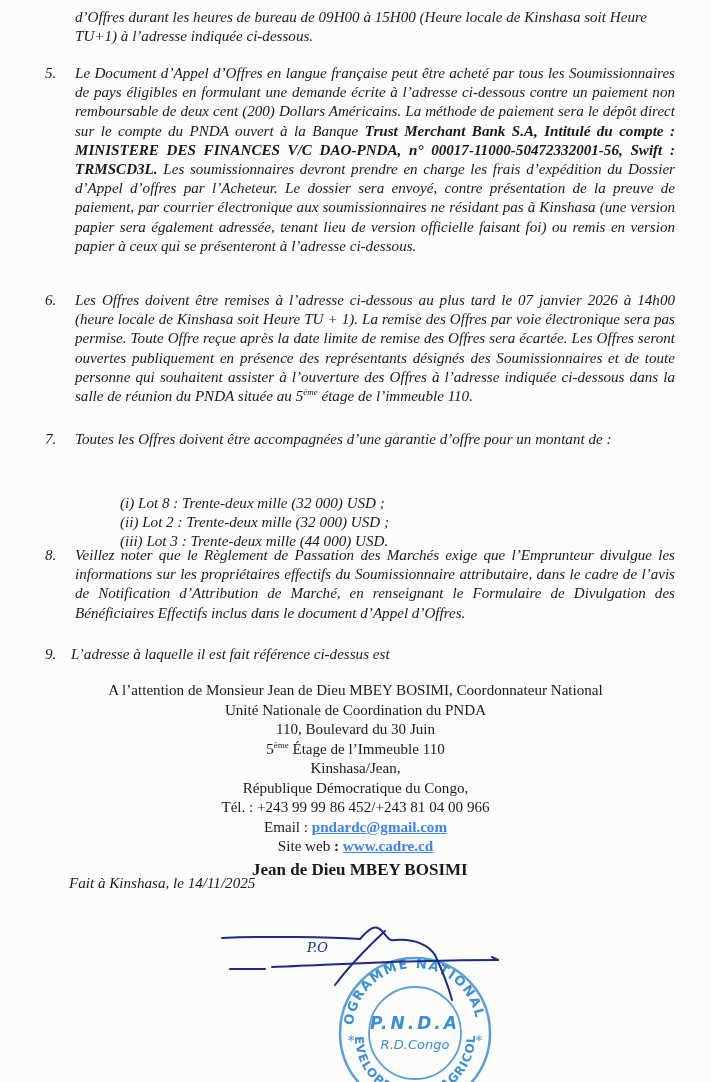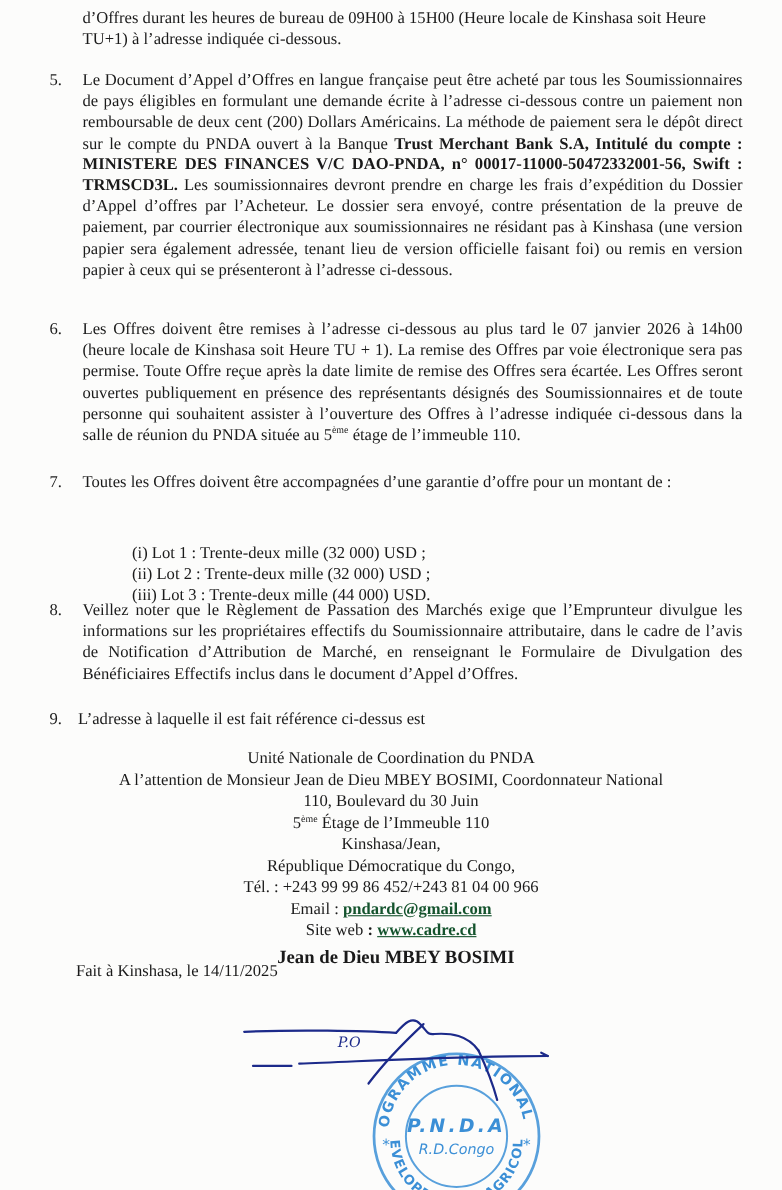--- a/index.html
+++ b/index.html
@@ -3,31 +3,31 @@
 <meta charset="utf-8">
 <style>
   html, body { margin:0; padding:0; }
   body {
     width:711px; height:1082px; overflow:hidden;
     background:#fcfcfb;
     font-family:"Liberation Serif", "DejaVu Serif", serif;
     color:#1a1a1a;
     position:relative;
   }
-  .txt { font-size:15.1px; line-height:19.2px; }
+  .txt { font-size:15.1px; line-height:19.2px;font-style:italic; }
   .cont { position:absolute; left:75px; top:8px; width:600px; text-align:left; }
   .item { position:absolute; left:45px; width:630px; }
   .item .num { position:absolute; left:0; top:0; width:30px; }
   .item .body { margin-left:30px; text-align:justify; text-align-last:left; }
   .b { font-weight:bold; }
   sup { font-size:9px; line-height:0; vertical-align:6px; }
   .lots { position:absolute; left:120px; top:494px; }
   .addr { position:absolute; left:0; width:711px; top:681px; text-align:center; font-size:15.1px; line-height:19.5px; }
   .addr .row { display:block; }
-  .addr a { color:#14532d; font-weight:bold; text-decoration:underline; }
+  .addr a { color:#3b82f6; font-weight:bold; text-decoration:underline; }
   .fait { position:absolute; left:45px; top:874px;margin-left:24px; }
   .signame { position:absolute; left:252px; top:860px; font-weight:bold; font-size:17px; }
   .sig { position:absolute; left:210px; top:925px; }
 </style>
 </head>
 <body>
 
 <div class="cont txt">
   <span>d’Offres durant les heures de bureau de 09H00 à 15H00 (Heure locale de Kinshasa soit Heure TU+1) à l’adresse indiquée ci-dessous.</span>
 </div>
@@ -40,38 +40,38 @@
 <div class="item txt" style="top:291px;">
   <span class="num">6.</span>
   <div class="body"><span>Les Offres doivent être remises à l’adresse ci-dessous au plus tard le 07 janvier 2026 à 14h00 (heure locale de Kinshasa soit Heure TU + 1). La remise des Offres par voie électronique sera pas permise. Toute Offre reçue après la date limite de remise des Offres sera écartée. Les Offres seront ouvertes publiquement en présence des représentants désignés des Soumissionnaires et de toute personne qui souhaitent assister à l’ouverture des Offres à l’adresse indiquée ci-dessous dans la salle de réunion du PNDA située au 5</span><sup>ème</sup><span> étage de l’immeuble 110.</span></div>
 </div>
 
 <div class="item txt" style="top:430px;">
   <span class="num">7.</span>
   <div class="body"><span>Toutes les Offres doivent être accompagnées d’une garantie d’offre pour un montant de :</span></div>
 </div>
 <div class="lots txt">
-  <div>(i) Lot 1 : Trente-deux mille (32 000) USD ;</div>
+  <div>(i) Lot 8 : Trente-deux mille (32 000) USD ;</div>
   <div>(ii) Lot 2 : Trente-deux mille (32 000) USD ;</div>
   <div>(iii) Lot 3 : Trente-deux mille (44 000) USD.</div>
 </div>
 
 <div class="item txt" style="top:546px;">
   <span class="num">8.</span>
   <div class="body"><span>Veillez noter que le Règlement de Passation des Marchés exige que l’Emprunteur divulgue les informations sur les propriétaires effectifs du Soumissionnaire attributaire, dans le cadre de l’avis de Notification d’Attribution de Marché, en renseignant le Formulaire de Divulgation des Bénéficiaires Effectifs inclus dans le document d’Appel d’Offres.</span></div>
 </div>
 
 <div class="item txt" style="top:645px; left:45px;">
   <span class="num" style="width:24px;">9.</span>
   <div class="body" style="margin-left:26px;"><span>L’adresse à laquelle il est fait référence ci-dessus est</span></div>
 </div>
 
 <div class="addr">
+  <span class="row">A l’attention de Monsieur Jean de Dieu MBEY BOSIMI, Coordonnateur National</span>
   <span class="row">Unité Nationale de Coordination du PNDA</span>
-  <span class="row">A l’attention de Monsieur Jean de Dieu MBEY BOSIMI, Coordonnateur National</span>
   <span class="row">110, Boulevard du 30 Juin</span>
   <span class="row"><span>5</span><sup>ème</sup><span> Étage de l’Immeuble 110</span></span>
   <span class="row">Kinshasa/Jean,</span>
   <span class="row">République Démocratique du Congo,</span>
   <span class="row">Tél. : +243 99 99 86 452/+243 81 04 00 966</span>
   <span class="row"><span>Email : </span><a>pndardc@gmail.com</a></span>
   <span class="row"><span>Site web </span><b>: </b><a>www.cadre.cd</a></span>
 </div>
 
 <div class="fait txt">Fait à Kinshasa, le 14/11/2025</div>

